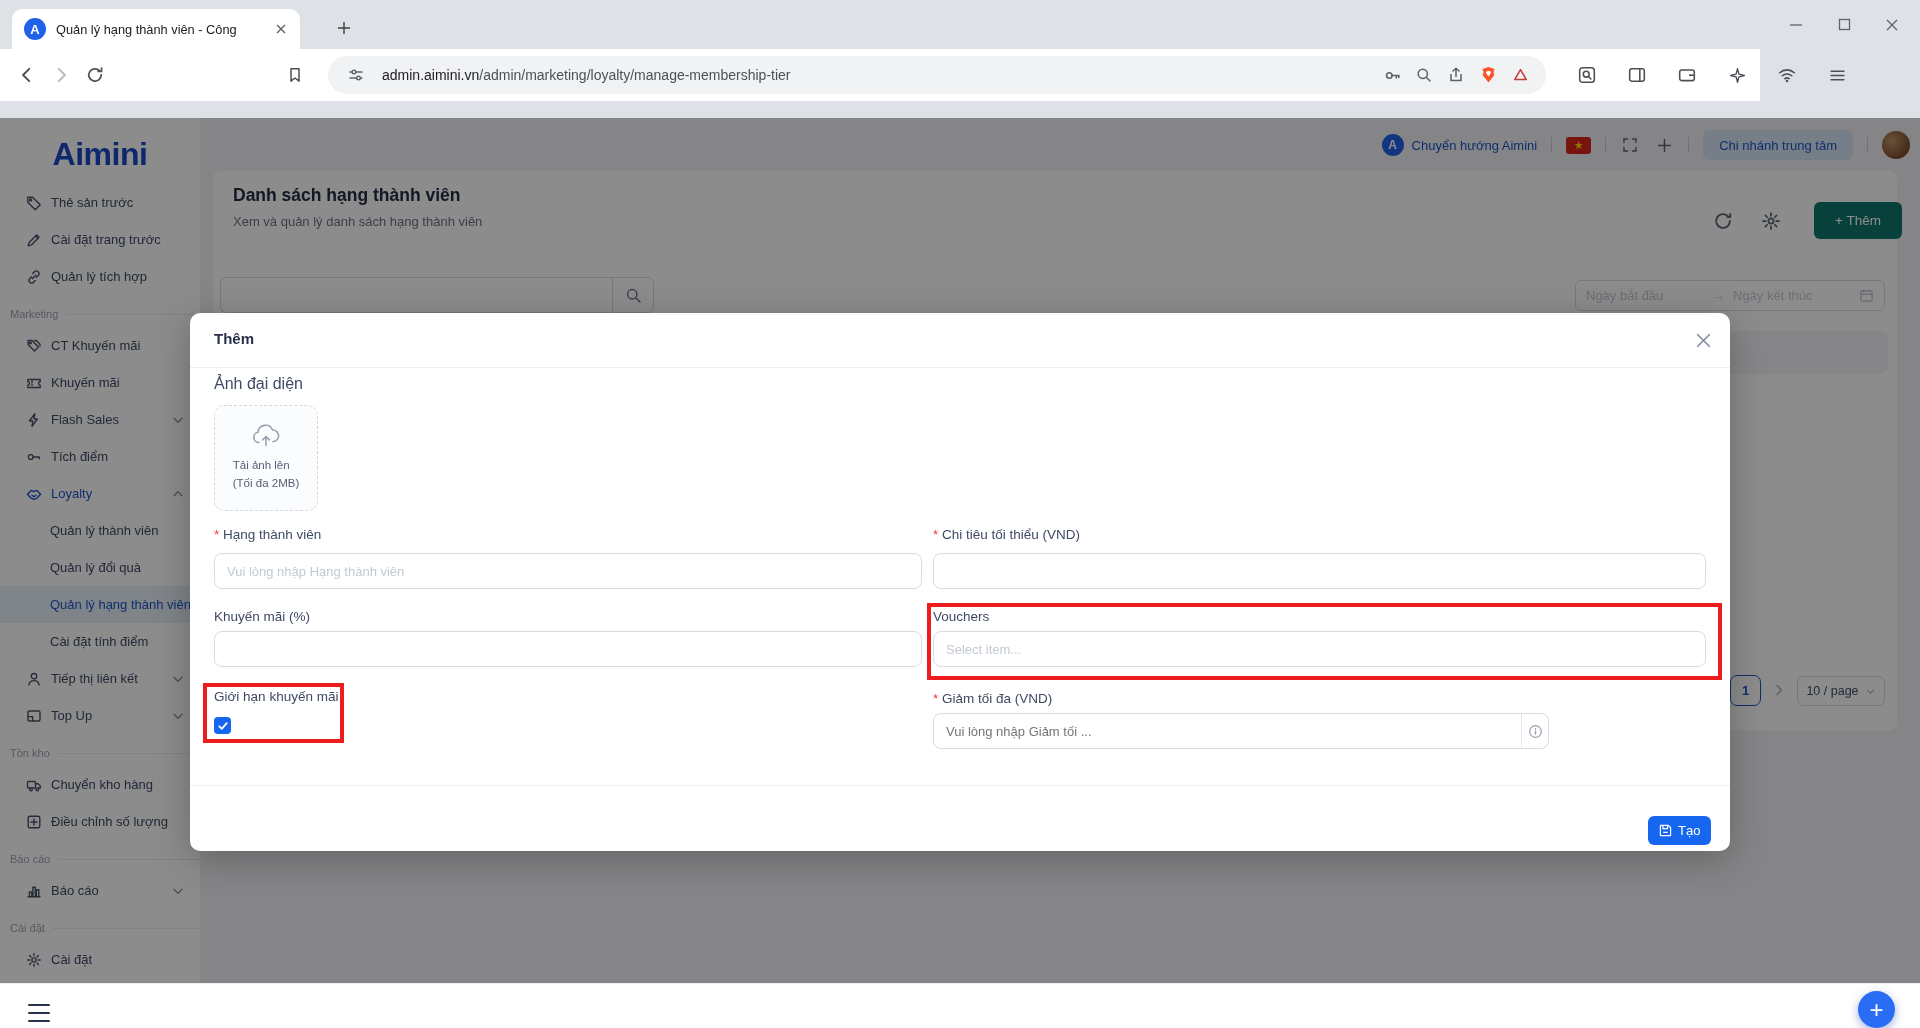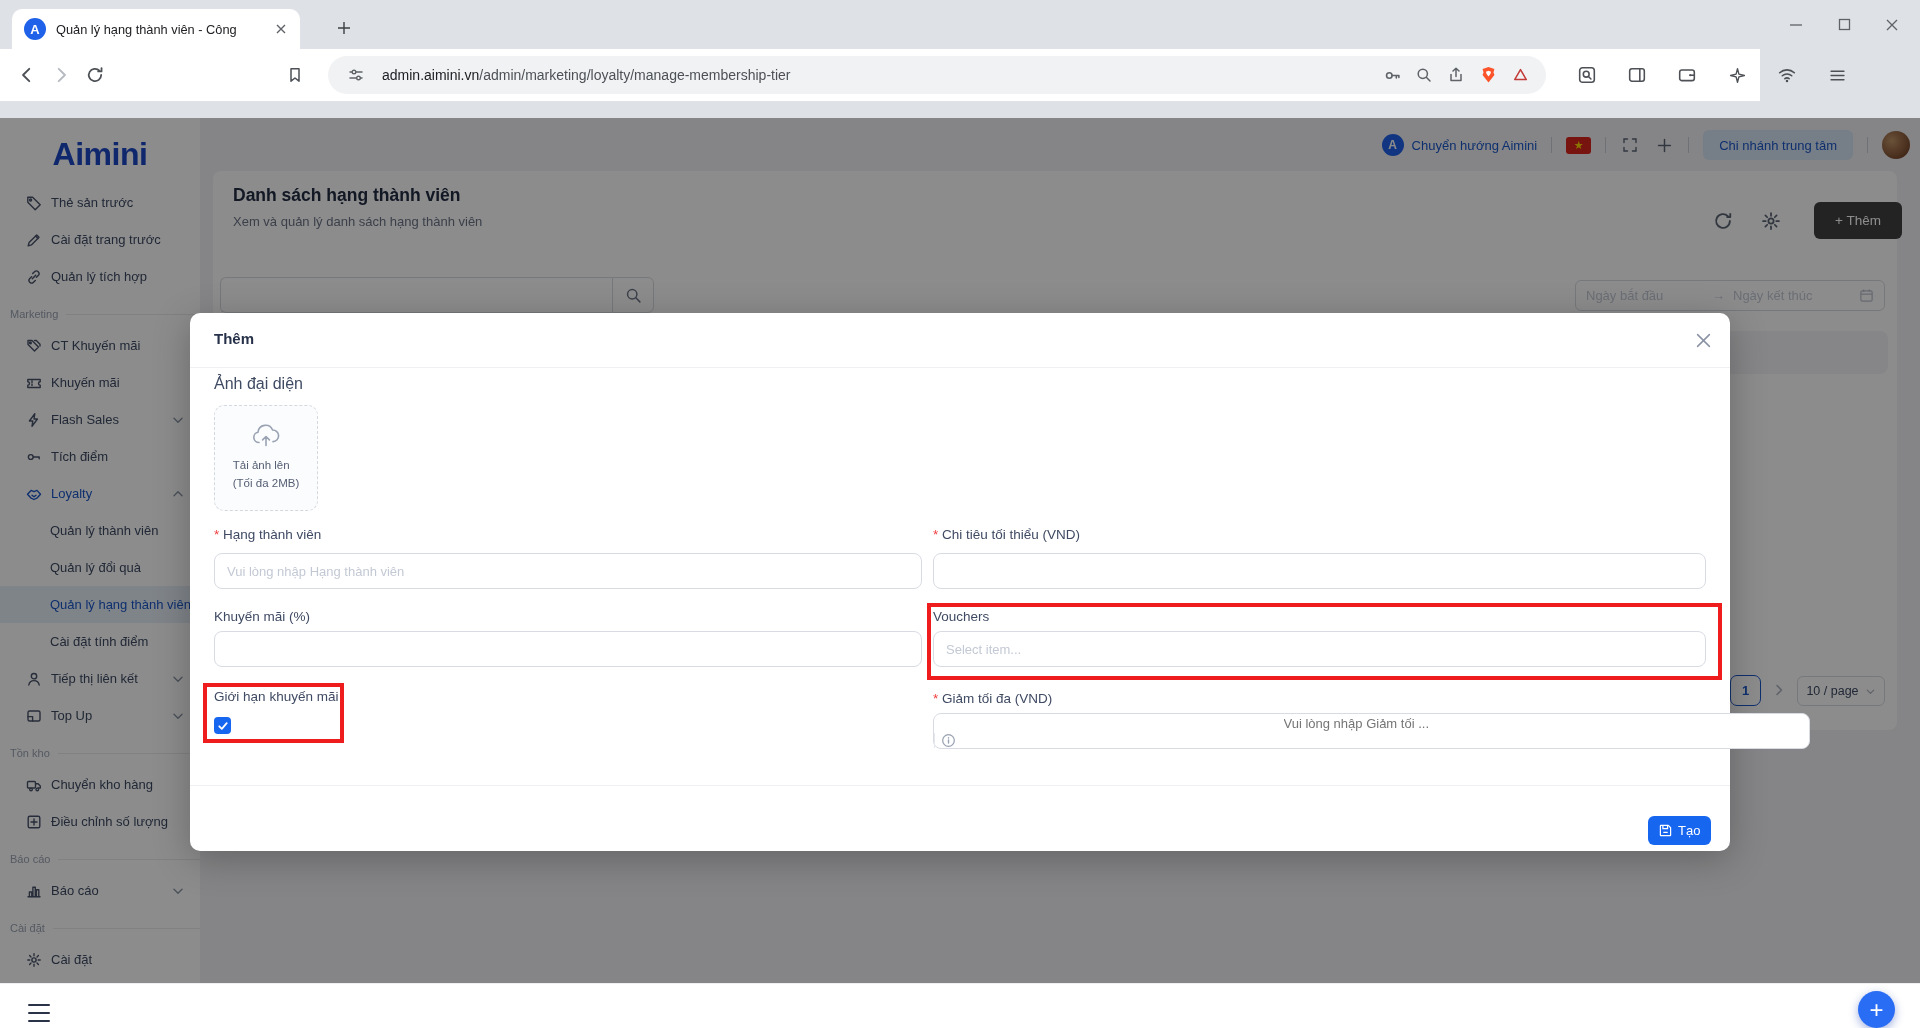--- a/index.html
+++ b/index.html
@@ -66,21 +66,21 @@
     border-radius:6px; padding:0 16px; cursor:pointer; font-family:inherit;}
   .avatar { width:28px; height:28px; border-radius:50%;
     background:radial-gradient(circle at 35% 35%, #c09468, #7b4a2d 75%); }
 
   
   .page-card { position:absolute; top:53px; left:213px; width:1684px; height:559px; background:#fff; border-radius:8px; }
   .pg-title { position:absolute; top:14px; left:20px; font-size:17.5px; font-weight:700; color:#222c43;}
   .pg-sub { position:absolute; top:43px; left:20px; font-size:13px; color:#6b7486;}
   .card-act { position:absolute; top:40px; display:flex; color:#5b6575;}
   .act-refresh { left:1500px; } .act-gear { left:1548px; }
-  .add-btn { position:absolute; top:31px; left:1601px; width:88px; height:37px; background:#404040; color:#fff;
+  .add-btn { position:absolute; top:31px; left:1601px; width:88px; height:37px; background:#0f766e; color:#fff;
     border:none; border-radius:6px; font-size:13.5px; font-family:inherit; cursor:pointer;}
   .search-wrap { position:absolute; top:106px; left:7px; width:434px; height:36px; display:flex;}
   .search-input { flex:1 1 auto; border:1px solid #d8dce2; border-right:none; border-radius:6px 0 0 6px;
     font-size:13px; padding:0 12px; outline:none; font-family:inherit; background:#fff;}
   .search-btn { width:42px; border:1px solid #d8dce2; border-radius:0 6px 6px 0; background:#fff;
     display:flex; align-items:center; justify-content:center; color:#6b7486; cursor:pointer;}
   .daterange { position:absolute; top:109px; left:1362px; width:310px; height:31px; border:1px solid #d8dce2;
     border-radius:6px; background:#fff; display:flex; align-items:center; padding:0 10px; gap:8px;}
   .dr-ph { font-size:13px; color:#c3c9d4; flex:1 1 auto; background:transparent; border:none; outline:none;
     font-family:inherit; min-width:0;}
@@ -109,22 +109,22 @@
     border-radius:10px; background:#fbfcfd; display:flex; flex-direction:column; align-items:center;
     padding-top:16px; cursor:pointer;}
   .upload-txt { font-size:11.5px; color:#545e73; line-height:1.55; margin-top:8px;}
   .f-label { position:absolute; font-size:13.5px; color:#3f4a63; white-space:nowrap;}
   .req:before { content:"* "; color:#f03e3e; }
   .f-input { position:absolute; height:36px; border:1px solid #d8dce2; border-radius:8px; background:#fff;
     font-size:13px; color:#333; padding:0 12px; outline:none; font-family:inherit;}
   .f-input::placeholder, .search-input::placeholder, .dr-ph::placeholder { color:#c3c9d4; }
   .l-col { left:24px; width:708px; }
   .r-col { left:743px; width:773px; }
-  .igroup { position:absolute; top:400px; left:743px; width:877px; height:36px; border:1px solid #d8dce2;
-    border-radius:8px; background:#fff; display:flex; align-items:center;flex-direction:column;}
+  .igroup { position:absolute; top:400px; left:743px; width:616px; height:36px; border:1px solid #d8dce2;
+    border-radius:8px; background:#fff; display:flex; align-items:center;}
   .igroup input { flex:1 1 auto; border:none; outline:none; background:transparent; font-size:13px;
     padding:0 12px; font-family:inherit; min-width:0;}
   .igroup .addon { width:27px; align-self:stretch; border-left:1px solid #e4e7ec; display:flex;
     align-items:center; justify-content:center;}
   .checkbox { position:absolute; top:404px; left:24px; width:17px; height:17px; background:#1666f0;
     border-radius:4px; display:flex; align-items:center; justify-content:center; cursor:pointer;}
   .redbox { position:absolute; border:4px solid #ee1c1c; z-index:5; pointer-events:none;}
   .rb-vouchers { top:290px; left:737px; width:795px; height:77px; }
   .rb-limit { top:370px; left:13px; width:141px; height:60px; }
   .m-fdiv { position:absolute; top:472px; left:0; width:1540px; height:1px; background:#eef0f3;}

